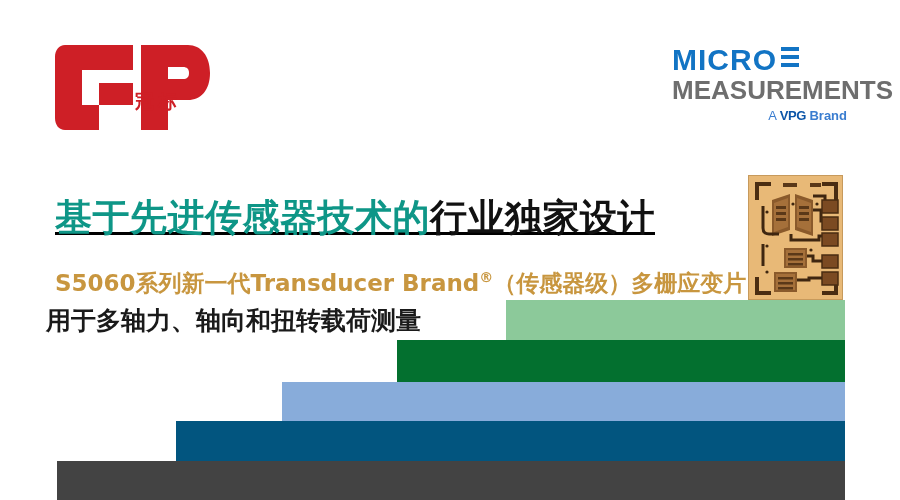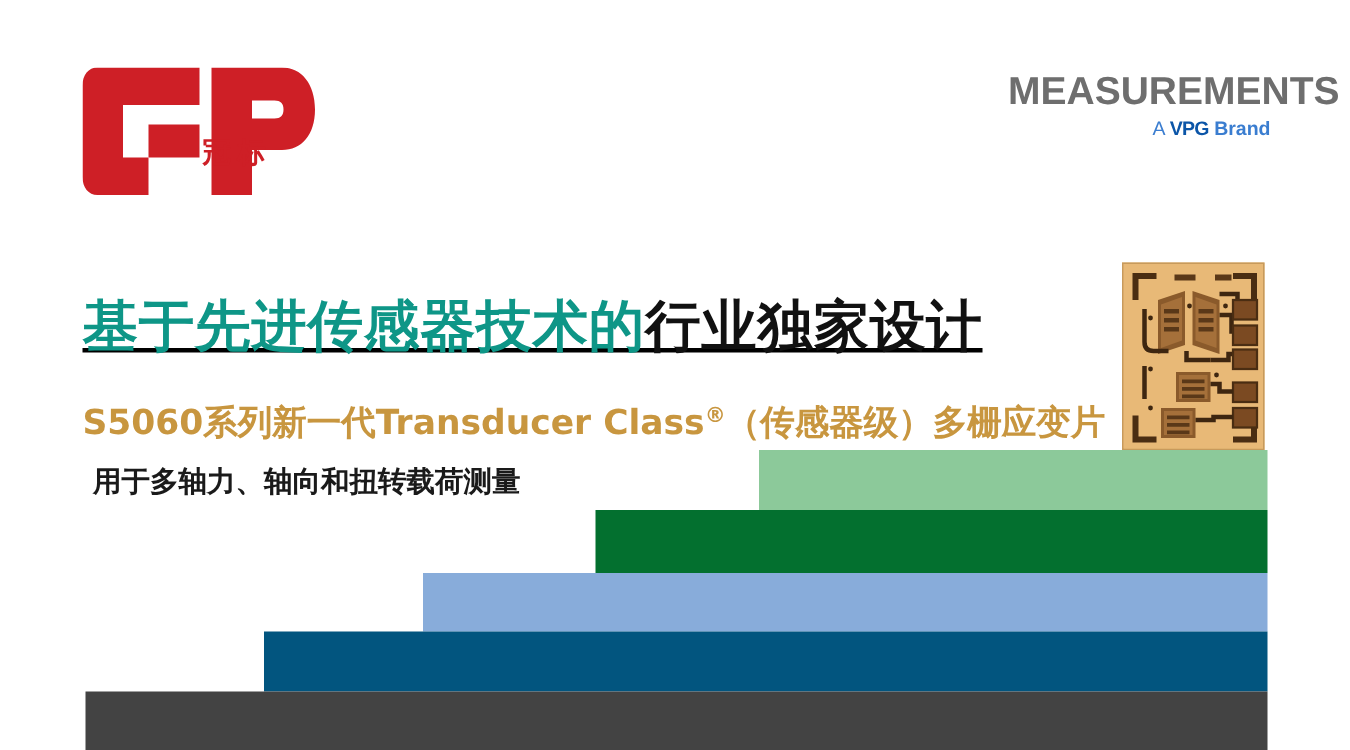--- a/index.html
+++ b/index.html
@@ -124,22 +124,22 @@
     line-height: 30px;
     color: #C8963F;
     white-space: nowrap;
     letter-spacing: 0px;
     font-family: "DejaVu Sans", "Liberation Sans", sans-serif;
   }
   .subtitle .reg { font-size: 14px; vertical-align: super; }
 
   .tagline {
     position: absolute;
-    left: 62px; top: 308px;
-    font-size: 19px;
+    left: 46px; top: 308px;
+    font-size: 25px;
     font-weight: 700;
     line-height: 26px;
     color: #1A1A1A;
     white-space: nowrap;
     font-family: "DejaVu Sans", "Liberation Sans", sans-serif;
   }
 
   
   .product-photo {
     position: absolute;
@@ -171,36 +171,44 @@
       <path d="M44 0 L10 0 C4 0 0 5 0 12 L0 73 C0 80 4 85 10 85 L44 85 L44 60 L27 60 L27 25 L78 25 L78 0 Z" fill="#CE1F26"></path>
       <rect x="44" y="38" width="34" height="22" fill="#CE1F26"></rect>
 
       <path d="M86 0 L86 85 L113 85 L113 55 L133 55 C146 55 155 45 155 28 C155 11 146 0 133 0 Z
                M113 22 L128 22 C132 22 134 24 134 28 C134 32 132 34 128 34 L113 34 Z" fill="#CE1F26"></path>
     </svg>
     <div class="gp-cn">冠标</div>
   </div>
 
   <div class="mm-logo">
+    <div class="mm-row1">
+      <span class="mm-micro">MICRO</span>
+      <span class="mm-bars">
+          <i></i>
+          <i></i>
+          <i></i>
+        </span>
+    </div>
     <div class="mm-row2">
       <span class="mm-m">M</span><span class="mm-rest">EASUREMENTS</span>
     </div>
     <div class="mm-row3">
       <span class="mm-a">A</span>
       <span class="mm-vpg">VPG</span>
       <span class="mm-brand">Brand</span>
     </div>
   </div>
 
   <div class="headline">
     <span class="hl-teal">基于先进传感器技术的</span><span class="hl-black">行业独家设计</span>
   </div>
 
   <div class="subtitle">
-    <span>S5060系列新一代Transducer Class</span><span class="reg">®</span><span>（传感器级）多栅应变片</span>
+    <span>S5060系列新一代Transducer Brand</span><span class="reg">®</span><span>（传感器级）多栅应变片</span>
   </div>
 
   <div class="tagline">用于多轴力、轴向和扭转载荷测量</div>
 
   <div class="product-photo">
     <svg width="95" height="125" viewBox="0 0 95 125">
       <rect x="0" y="0" width="95" height="125" fill="#E8B977"></rect>
 
       <path d="M6 6 L22 6 L22 10 L10 10 L10 24 L6 24 Z" fill="#4A2D12"></path>
       <path d="M89 6 L73 6 L73 10 L85 10 L85 24 L89 24 Z" fill="#4A2D12"></path>

